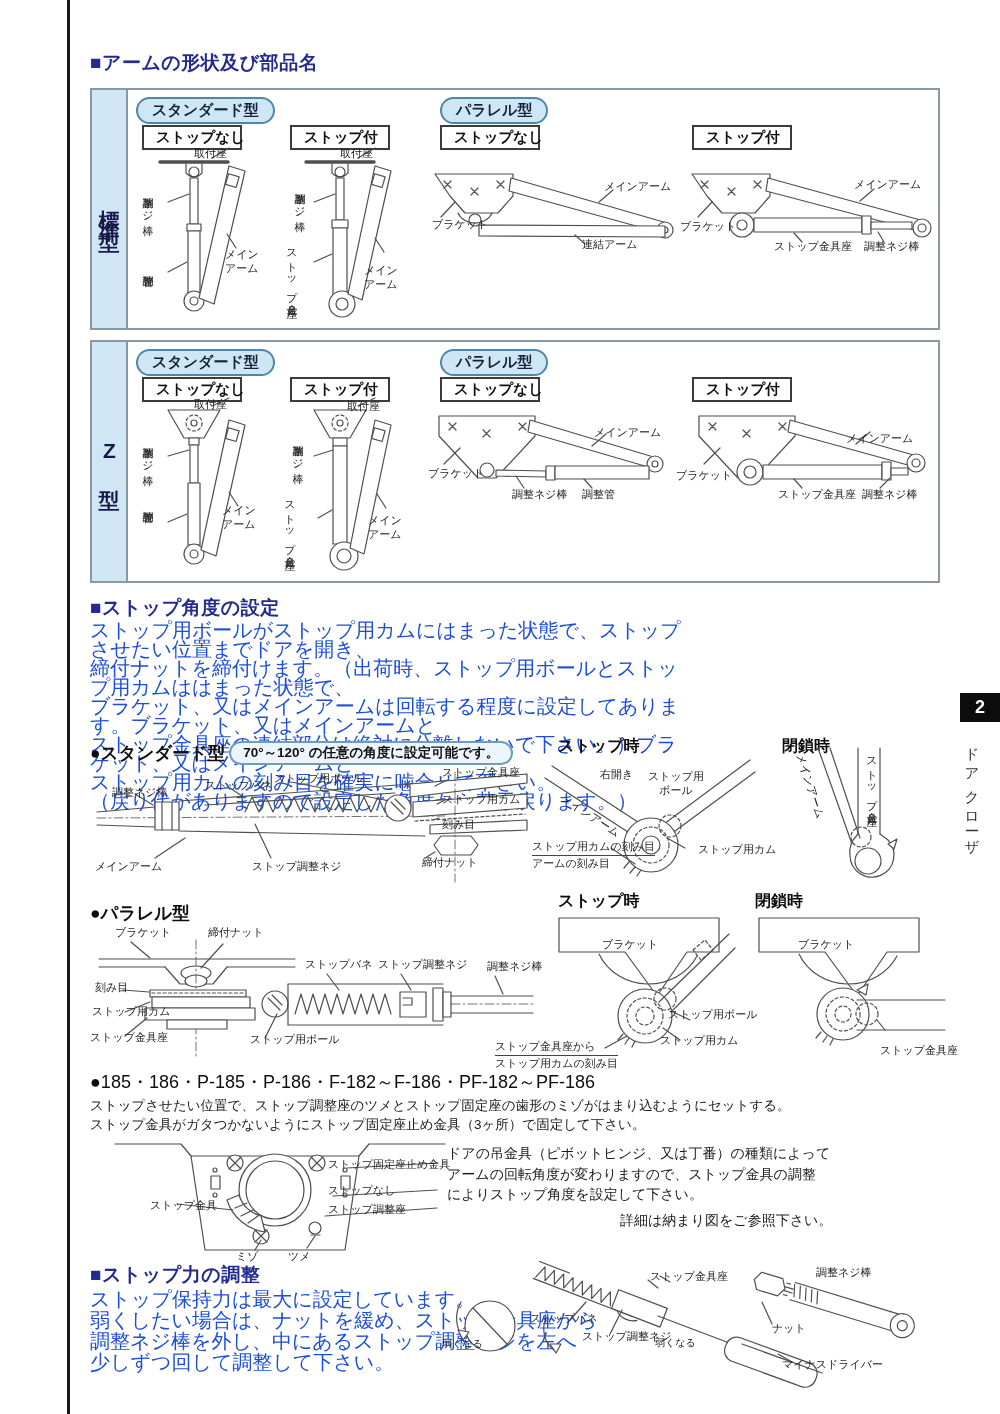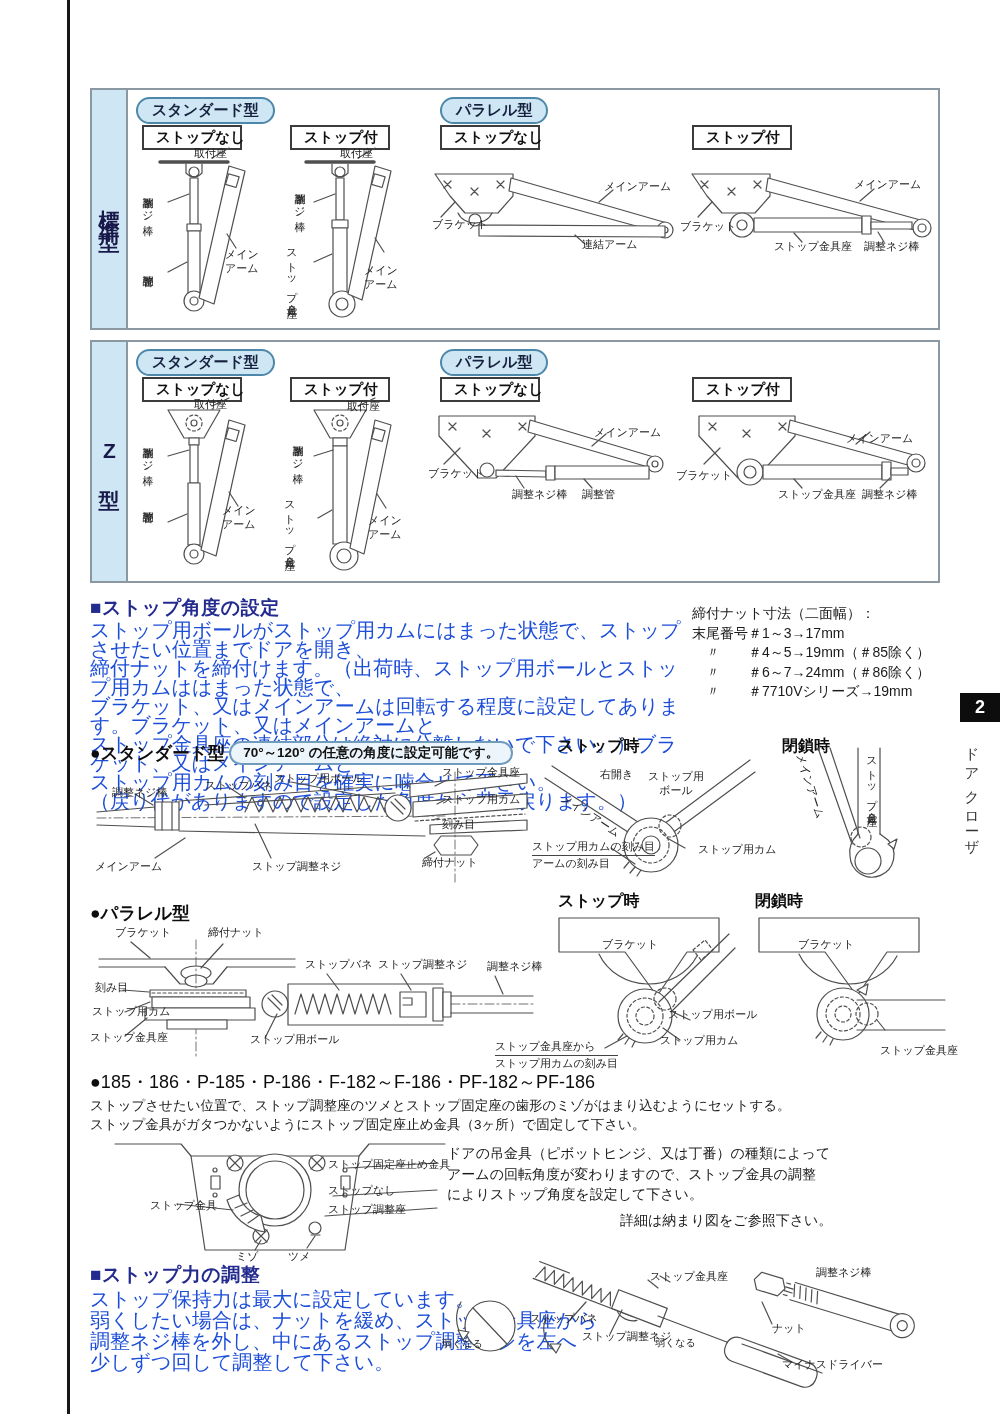--- a/index.html
+++ b/index.html
@@ -32,20 +32,21 @@
 .dsvg .cl{stroke-dasharray:9 3 2 3;stroke-width:.8}
 .dsvg .th{stroke-width:3.5}
 .dl .ul{display:block;border-bottom:1px solid #444;padding-bottom:1px;margin-bottom:1px}
 </style>
 </head>
 <body>
 
 <div class="page">
   <div class="lrule"></div>
 
+  <div class="abs navy sect" style="left:90px;top:50px">■アームの形状及び部品名</div>
 
   <div class="armtbl" style="top:88px">
     <div class="typecell">
         <span>標準型</span>
       </div>
     <div class="oval" style="left:44px;top:7px">スタンダード型</div>
     <div class="oval" style="left:348px;top:7px">パラレル型</div>
     <div class="tbox" style="left:50px;top:35px">ストップなし</div>
     <div class="tbox" style="left:198px;top:35px">ストップ付</div>
     <div class="tbox" style="left:348px;top:35px">ストップなし</div>
@@ -230,25 +231,20 @@
     <div class="dl" style="left:754px;top:90px">メインアーム</div>
   </div>
 
   <div class="abs navy sect" style="left:90px;top:595px">■ストップ角度の設定</div>
   <div class="blk body14" style="left:90px;top:621px;width:605px">ストップ用ボールがストップ用カムにはまった状態で、ストップさせたい位置までドアを開き、
 締付ナットを締付けます。（出荷時、ストップ用ボールとストップ用カムははまった状態で、
 ブラケット、又はメインアームは回転する程度に設定してあります。ブラケット、又はメインアームと
 ストップ金具座の連結部分は絶対に分離しないで下さい。）ブラケット、又はメインアームと
 ストップ用カムの刻み目を確実に噛合せて下さい。
 （戻り代がありますので設定した角度から若干戻ります。）</div>
-  <div class="blk" style="left:692px;top:604px;font-size:14px;line-height:19.5px;color:#1a1a1a">締付ナット寸法（二面幅）：
-末尾番号＃1～3→17mm
-　〃　　＃4～5→19mm（＃85除く）
-　〃　　＃6～7→24mm（＃86除く）
-　〃　　＃7710Vシリーズ→19mm</div>
 
   <div class="tab2">2</div>
   <div class="sidetxt">ドアクローザ</div>
 
   <div class="cap-row" style="left:90px;top:741px">
     <span class="cap-head">●スタンダード型</span>
     <span class="capsule">70°～120° の任意の角度に設定可能です。</span>
   </div>
 
   <svg class="dsvg" style="left:95px;top:772px" width="435" height="115" viewBox="0 0 435 115">

